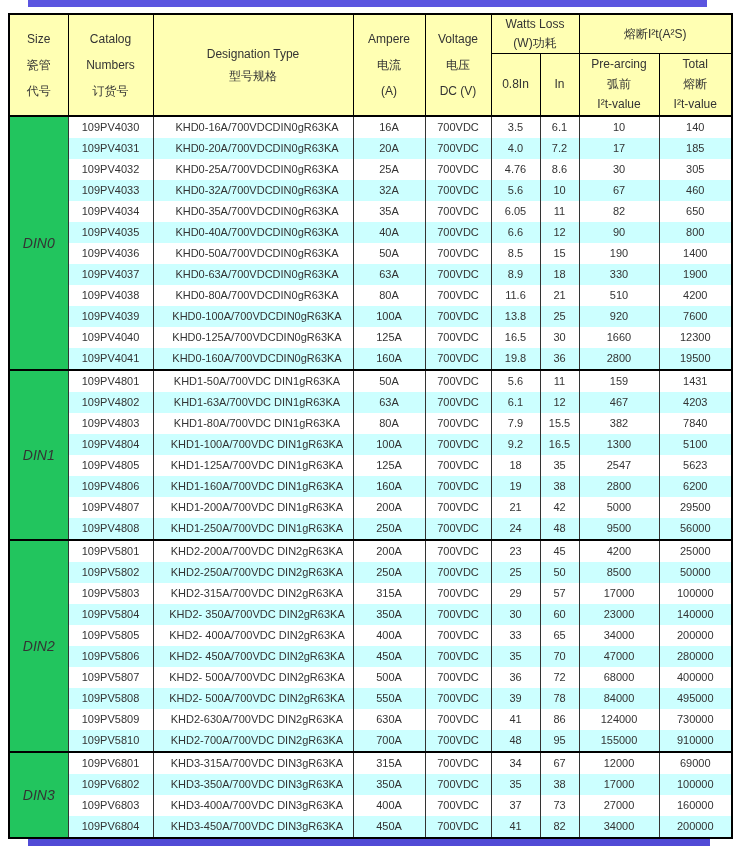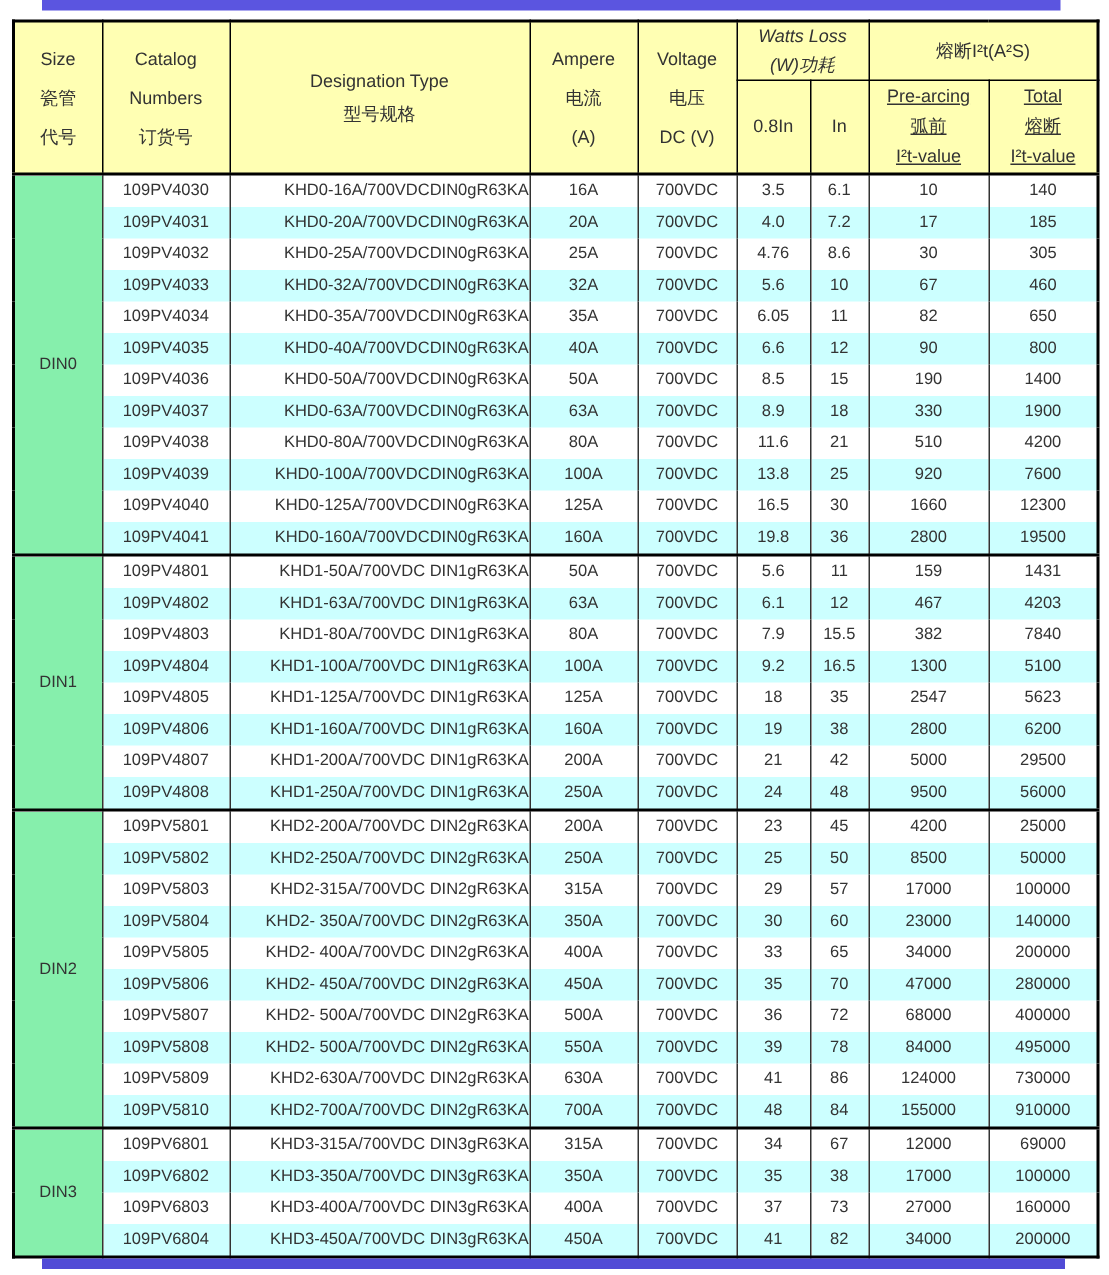--- a/index.html
+++ b/index.html
@@ -30,39 +30,39 @@
     font-size: 12px;
     color: #333333;
     text-align: center;
     vertical-align: middle;
     padding: 0;
   }
   thead tr.tier1 { height: 39px; }
   thead tr.tier2 { height: 62px; }
   th .h3 div { line-height: 26px; }
   th .h2 div { line-height: 22px; }
-  th .hw div { line-height: 19px; font-style: italic; }
-  th .hp div { line-height: 20px; text-decoration: underline; }
+  th .hw div { line-height: 19px; }
+  th .hp div { line-height: 20px; }
 
   tbody.group { border-top: 2px solid #000000; }
   tbody td {
     border-left: 1px solid #333333;
     border-right: 1px solid #333333;
     font-size: 11px;
     color: #333333;
     text-align: center;
     vertical-align: middle;
     height: 21px;
     padding: 0;
     white-space: nowrap;
     overflow: hidden;
   }
-  tbody td.c-designation { text-align: right; padding-left: 8px; }
+  tbody td.c-designation { text-align: center; padding-left: 8px; }
   tbody tr.alt td { background: #CCFFFF; }
-  tbody td.size-cell { background: #86efac; font-size: 11px; }
+  tbody td.size-cell { background: #22c55e; font-size: 14px; font-style: italic; }
 </style>
 </head>
 <body>
 
 <div class="page">
   <div class="accent-bar top"></div>
 
   <table class="spec">
     <colgroup>
       <col style="width:59px">
@@ -441,21 +441,21 @@
           <td class="c-watts-in">86</td>
           <td class="c-prearcing-i2t">124000</td>
           <td class="c-total-i2t">730000</td>
         </tr>
         <tr class="alt">
           <td class="c-catalog">109PV5810</td>
           <td class="c-designation">KHD2-700A/700VDC DIN2gR63KA</td>
           <td class="c-ampere">700A</td>
           <td class="c-voltage">700VDC</td>
           <td class="c-watts-08in">48</td>
-          <td class="c-watts-in">84</td>
+          <td class="c-watts-in">95</td>
           <td class="c-prearcing-i2t">155000</td>
           <td class="c-total-i2t">910000</td>
         </tr>
       </tbody>
       <tbody class="group">
         <tr>
           <td rowspan="4" class="size-cell">DIN3</td>
           <td class="c-catalog">109PV6801</td>
           <td class="c-designation">KHD3-315A/700VDC DIN3gR63KA</td>
           <td class="c-ampere">315A</td>

